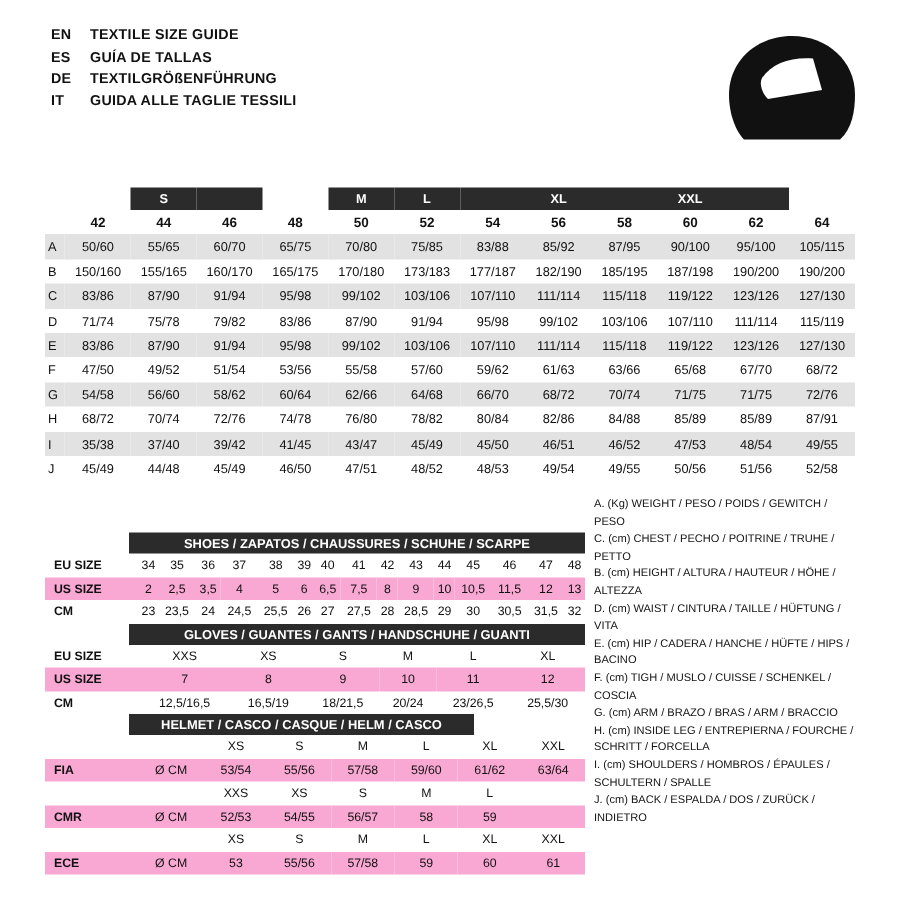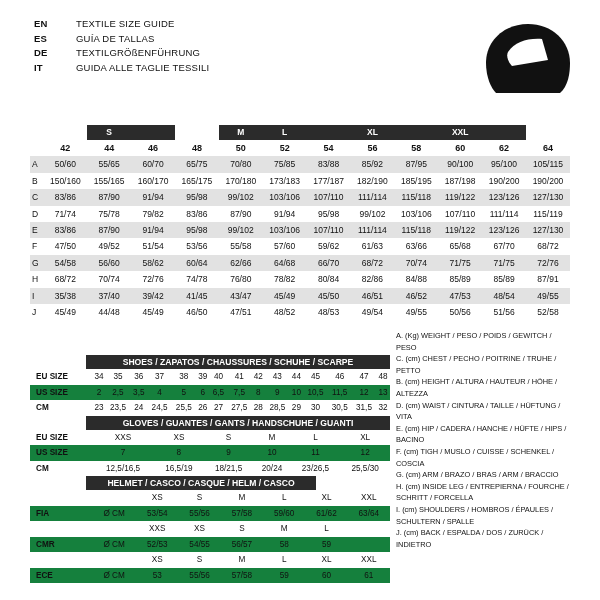--- a/index.html
+++ b/index.html
@@ -7,23 +7,23 @@
     width:600px;height:600px;
     background:#ffffff;
     font-family:"Liberation Sans", sans-serif;
     color:#111;
     -webkit-font-smoothing:none;
   }
   .page{position:relative;width:600px;height:600px;overflow:hidden;}
 
   
   .langs{position:absolute;left:34px;top:18px;width:330px;}
-  .lang-row{display:flex;align-items:baseline;height:14.5px;gap:16px;}
+  .lang-row{display:flex;align-items:baseline;height:14.5px;}
   .lang-code{width:26px;font-size:9.5px;font-weight:bold;letter-spacing:.2px;}
-  .lang-text{font-size:9.5px;font-weight:normal;letter-spacing:.2px;}
+  .lang-text{font-size:9.5px;font-weight:bold;letter-spacing:.2px;}
 
   
   .helmet{position:absolute;right:26px;top:22px;width:92px;height:76px;}
 
   
   .maintable{position:absolute;left:30px;top:125px;width:540px;border-collapse:collapse;}
   .maintable td{font-size:8.5px;padding:0;height:16.4px;line-height:16.4px;text-align:center;}
   .maintable td.rowlabel{width:15px;text-align:left;padding-left:2px;font-weight:normal;}
   .maintable tr.hdr td{font-weight:bold;font-size:9px;}
   .hdr-band{background:#2b2b2b;color:#ffffff;font-weight:bold;}
@@ -38,21 +38,21 @@
   .right-col{width:180px;padding-left:6px;}
 
   .sect-title{background:#2b2b2b;color:#fff;font-size:8.6px;font-weight:bold;
     text-align:center;height:14px;line-height:14px;margin:0;}
   .sect-title.narrow{margin-left:56px;width:304px;}
   .sect-title.helmetband{margin-left:56px;width:230px;}
 
   .ltable{border-collapse:collapse;width:360px;}
   .ltable td{font-size:8.2px;height:15.5px;line-height:15.5px;padding:0;text-align:center;}
   .ltable td.lbl{width:56px;text-align:left;padding-left:6px;font-weight:bold;font-size:8.2px;}
-  .zebra{background:#15803d;}
+  .zebra{background:#f9a8d4;}
 
   .notes p{margin:0;font-size:7.4px;line-height:11.6px;}
 </style>
 </head>
 <body>
 
 <div class="page">
 
   <div class="langs">
     <div class="lang-row">

